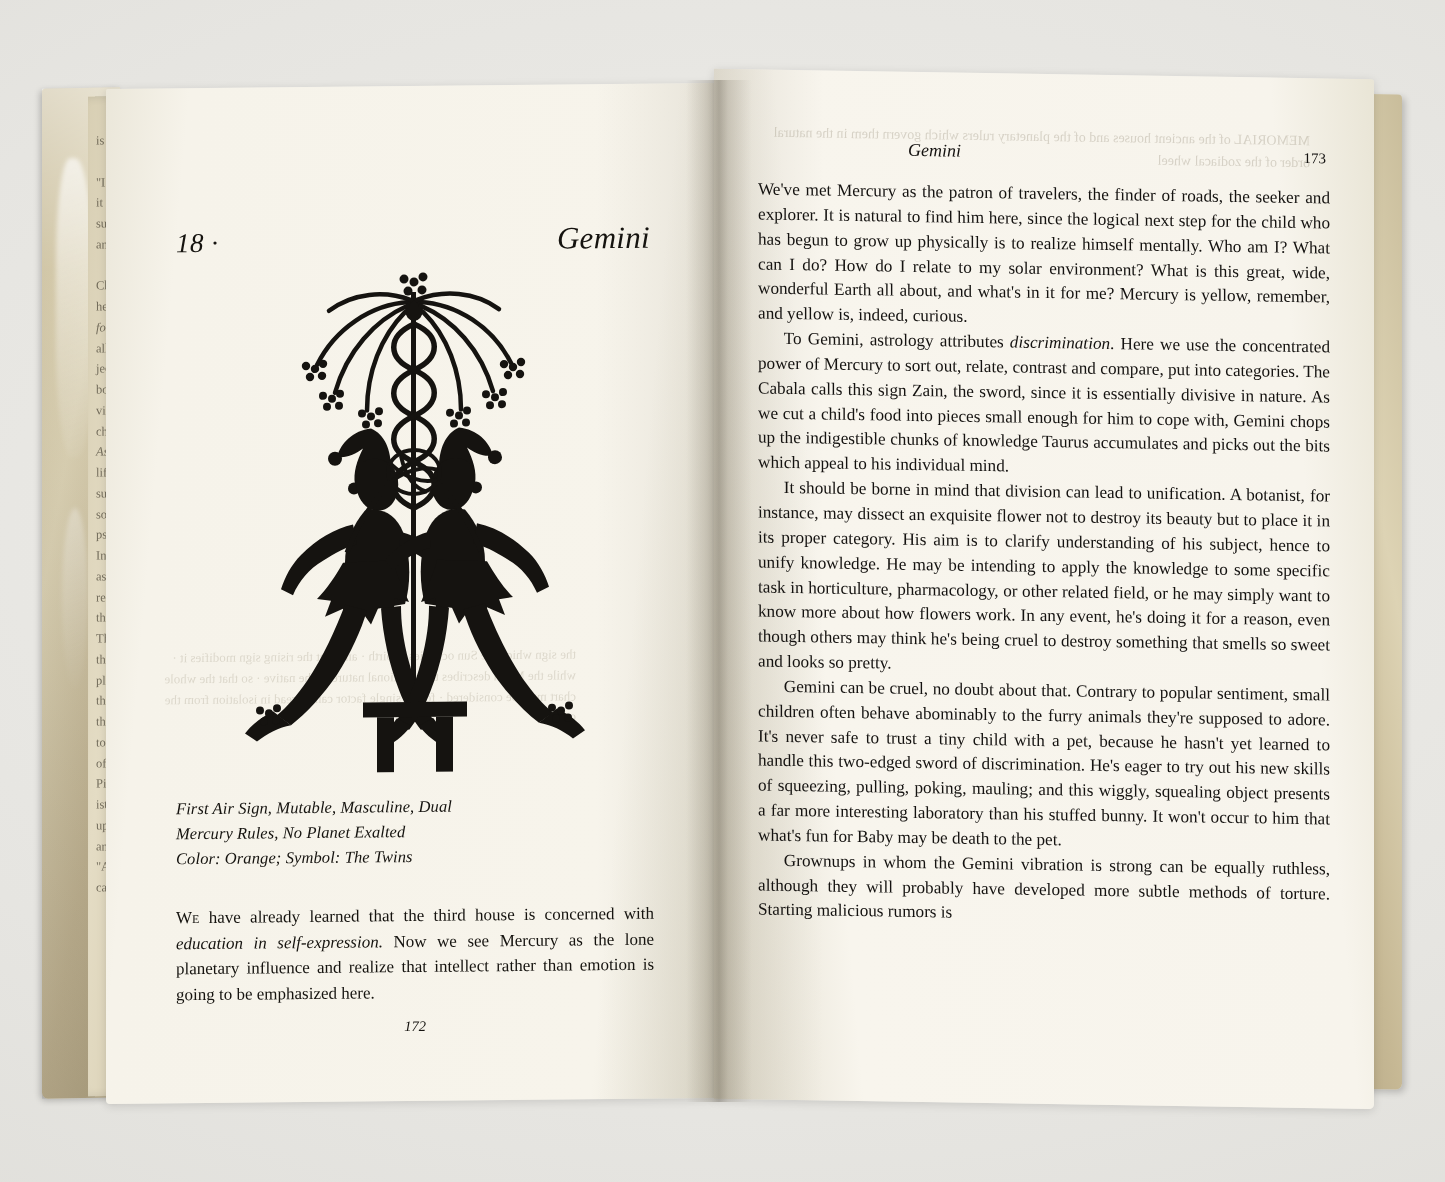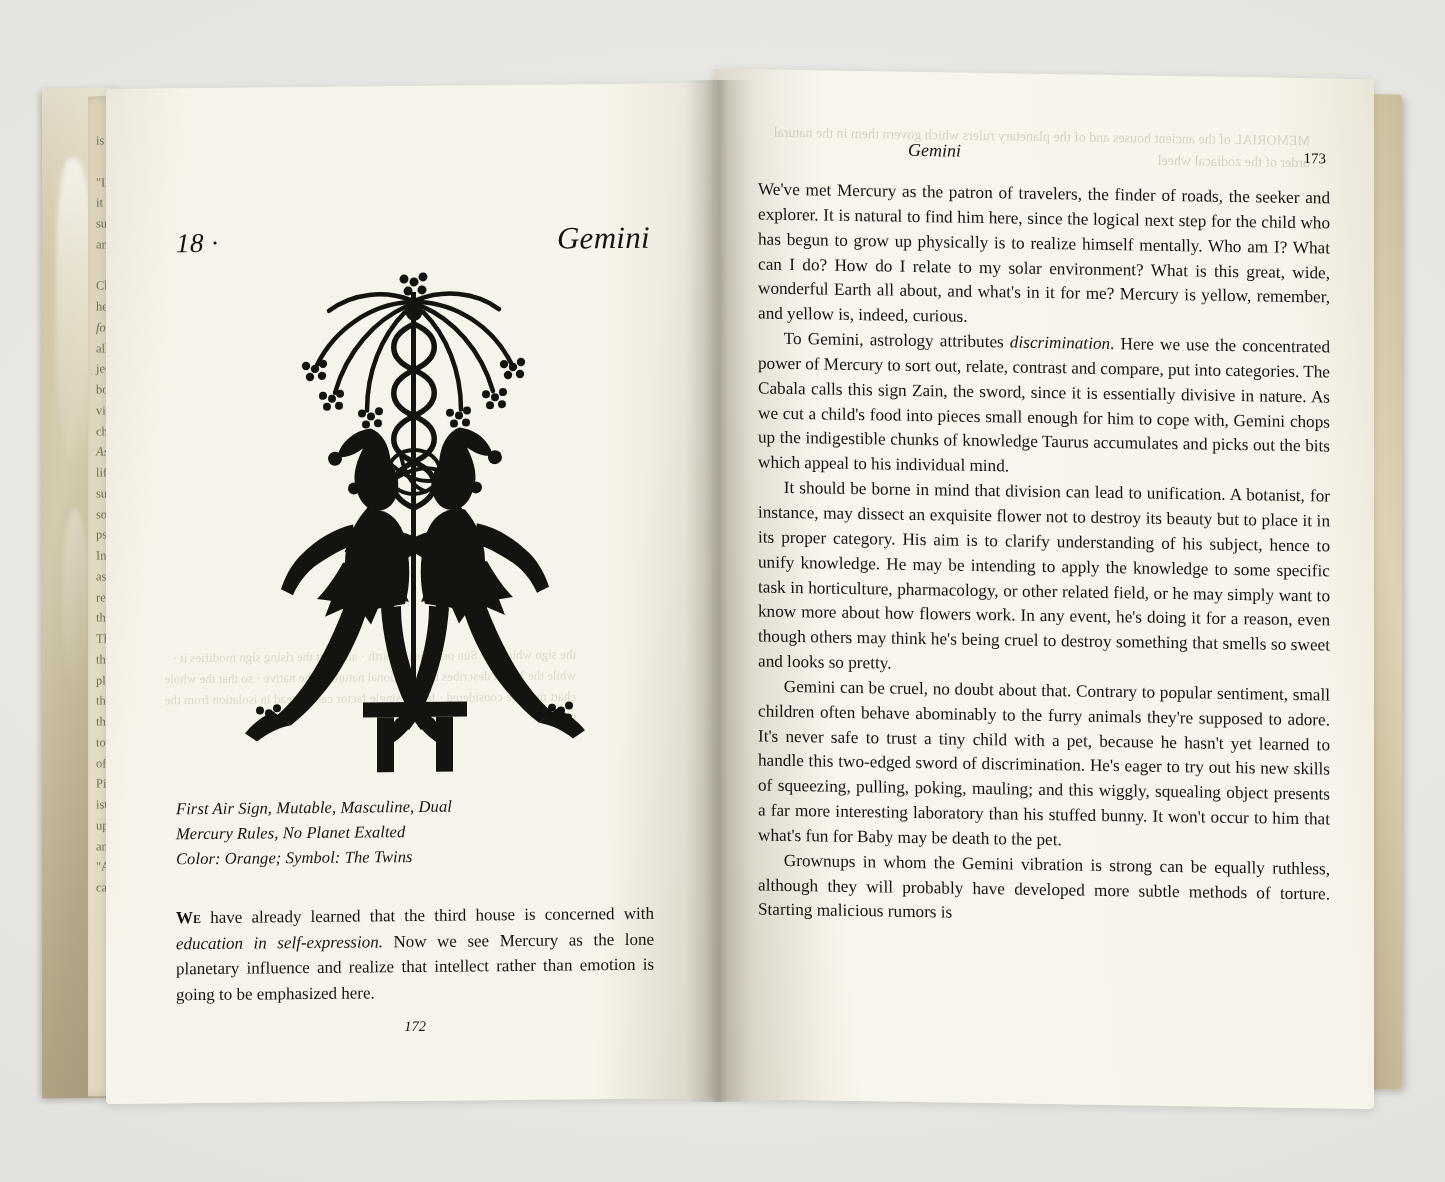--- a/index.html
+++ b/index.html
@@ -180,21 +180,21 @@
     letter-spacing: 0.1px;
   }
 
   
   .lp-body {
     margin-top: 34px;
     font-size: 17px;
     line-height: 1.5;
     text-align: justify;
   }
-  .smallcaps { font-variant: small-caps; font-weight: bold; }
+  .smallcaps { font-variant: small-caps; }
   .ital { font-style: italic; }
 
   .folio-left {
     position: absolute;
     left: 0;
     top: 836px;
     width: 478px;
     text-align: center;
     font-size: 14.5px;
     font-style: italic;

